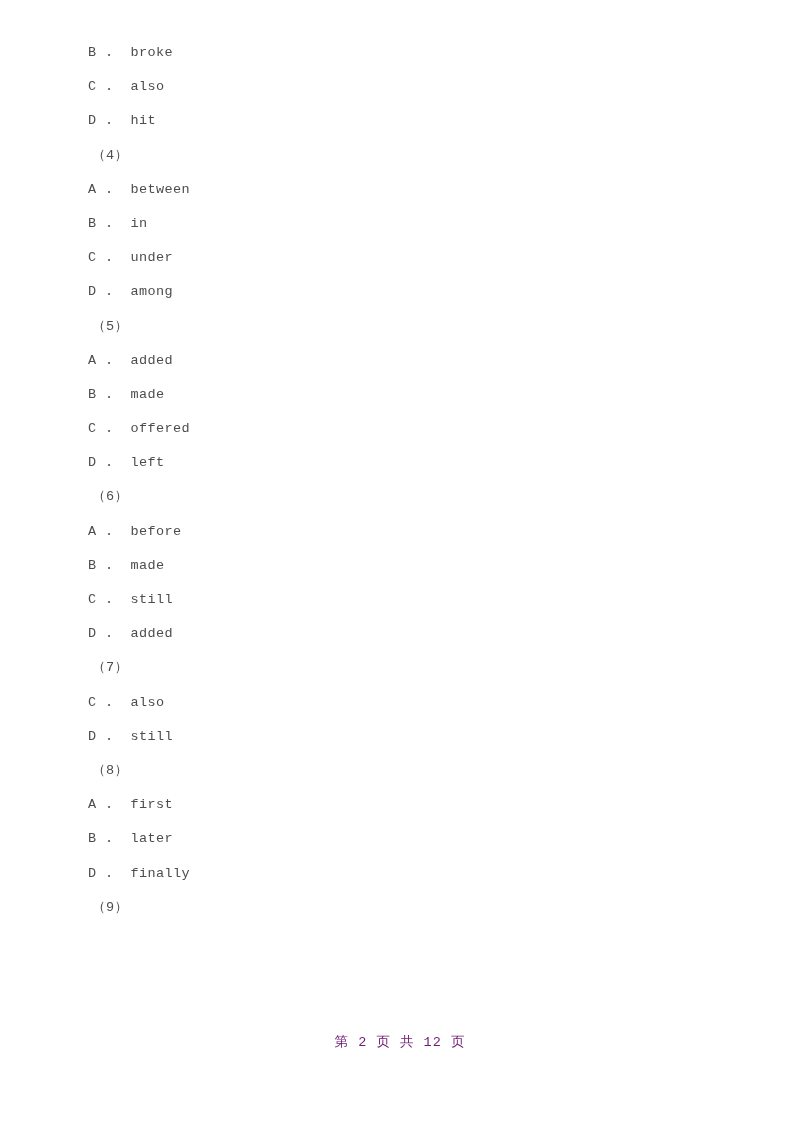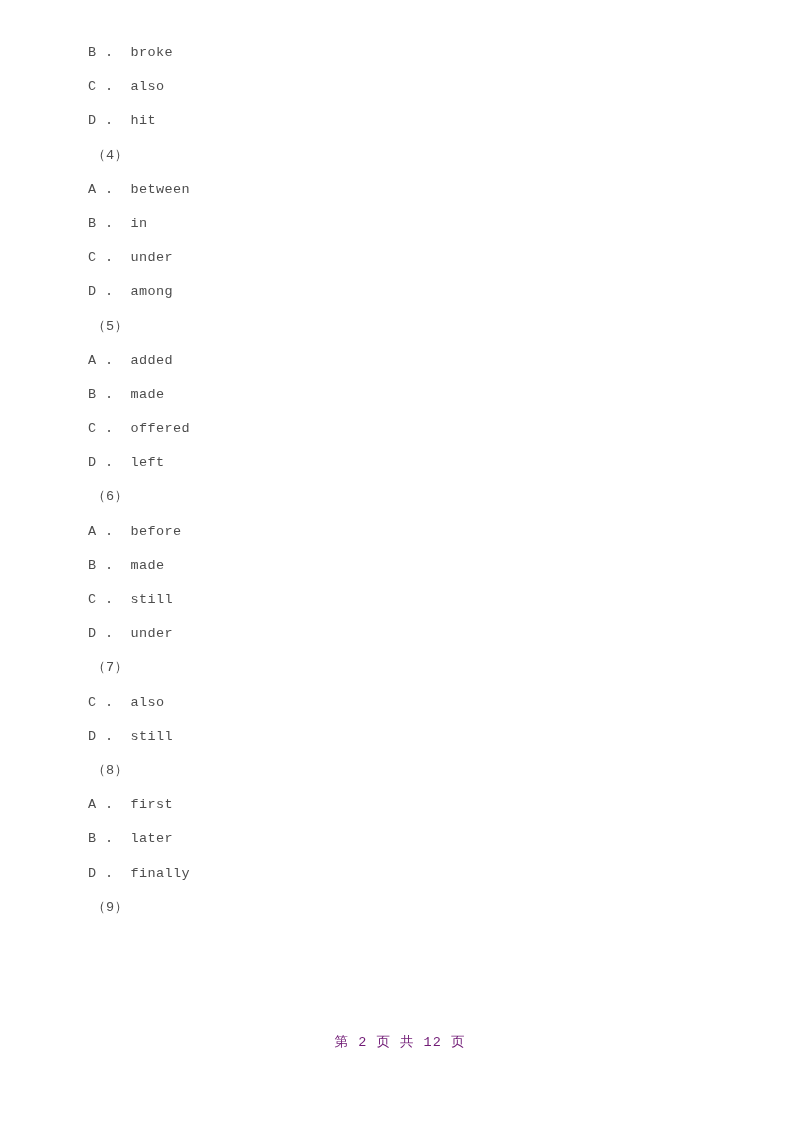--- a/index.html
+++ b/index.html
@@ -67,21 +67,21 @@
       <div class="row option">D .  among</div>
       <div class="row qnum">（5）</div>
       <div class="row option">A .  added</div>
       <div class="row option">B .  made</div>
       <div class="row option">C .  offered</div>
       <div class="row option">D .  left</div>
       <div class="row qnum">（6）</div>
       <div class="row option">A .  before</div>
       <div class="row option">B .  made</div>
       <div class="row option">C .  still</div>
-      <div class="row option">D .  under</div>
+      <div class="row option">D .  added</div>
       <div class="row qnum">（7）</div>
       <div class="row option">C .  also</div>
       <div class="row option">D .  still</div>
       <div class="row qnum">（8）</div>
       <div class="row option">A .  first</div>
       <div class="row option">B .  later</div>
       <div class="row option">D .  finally</div>
       <div class="row qnum">（9）</div>
     </div>
 

